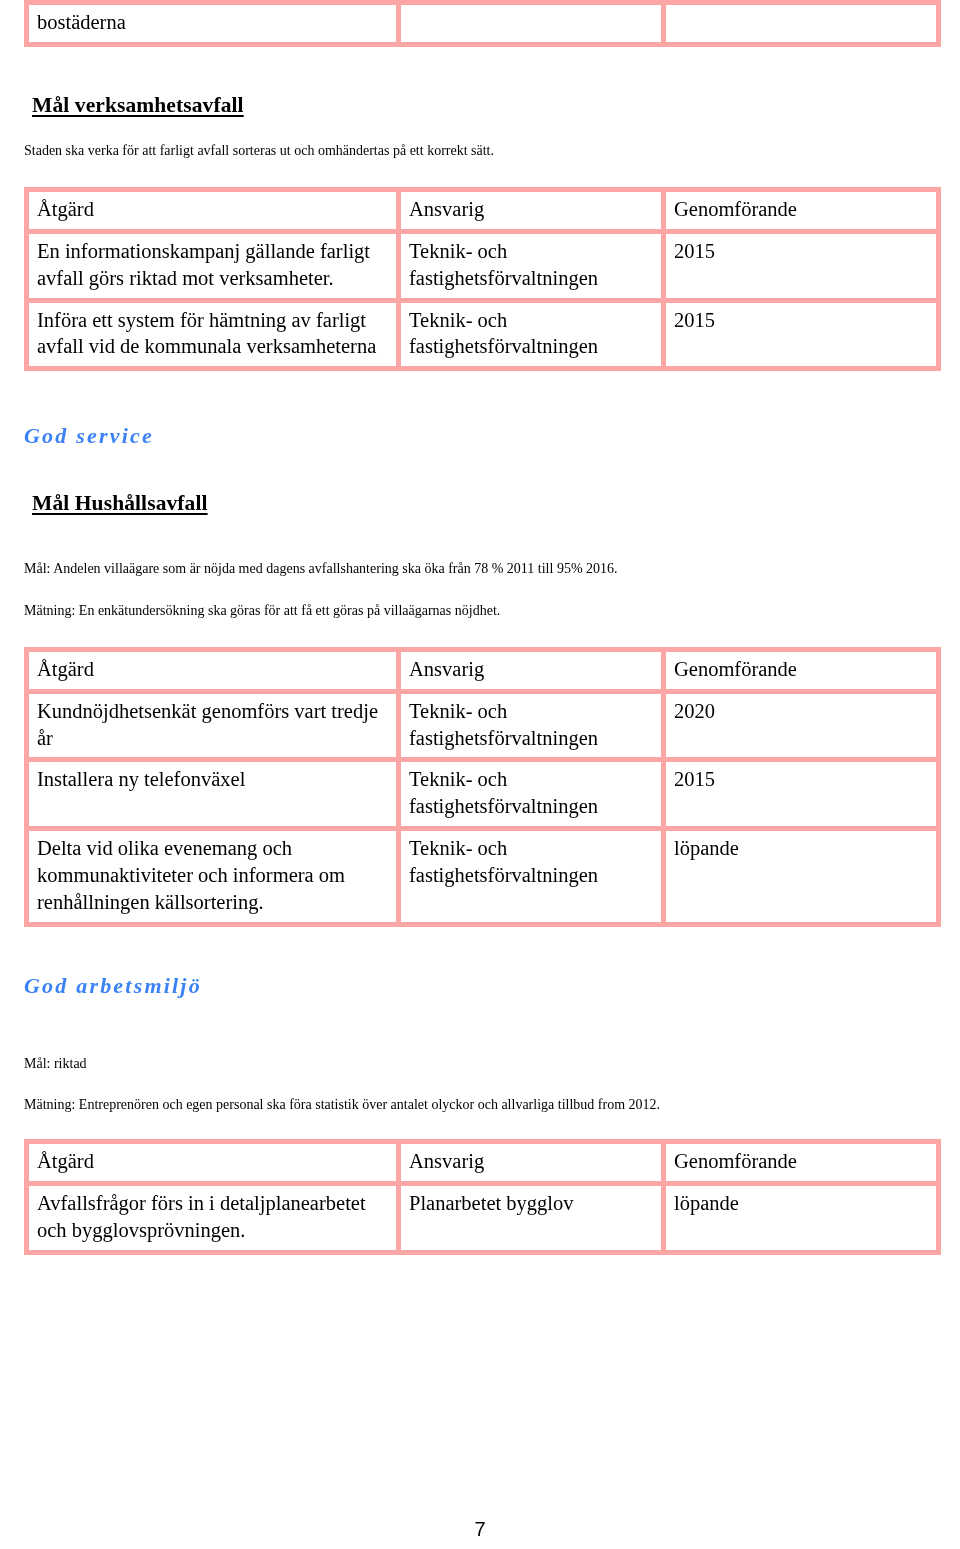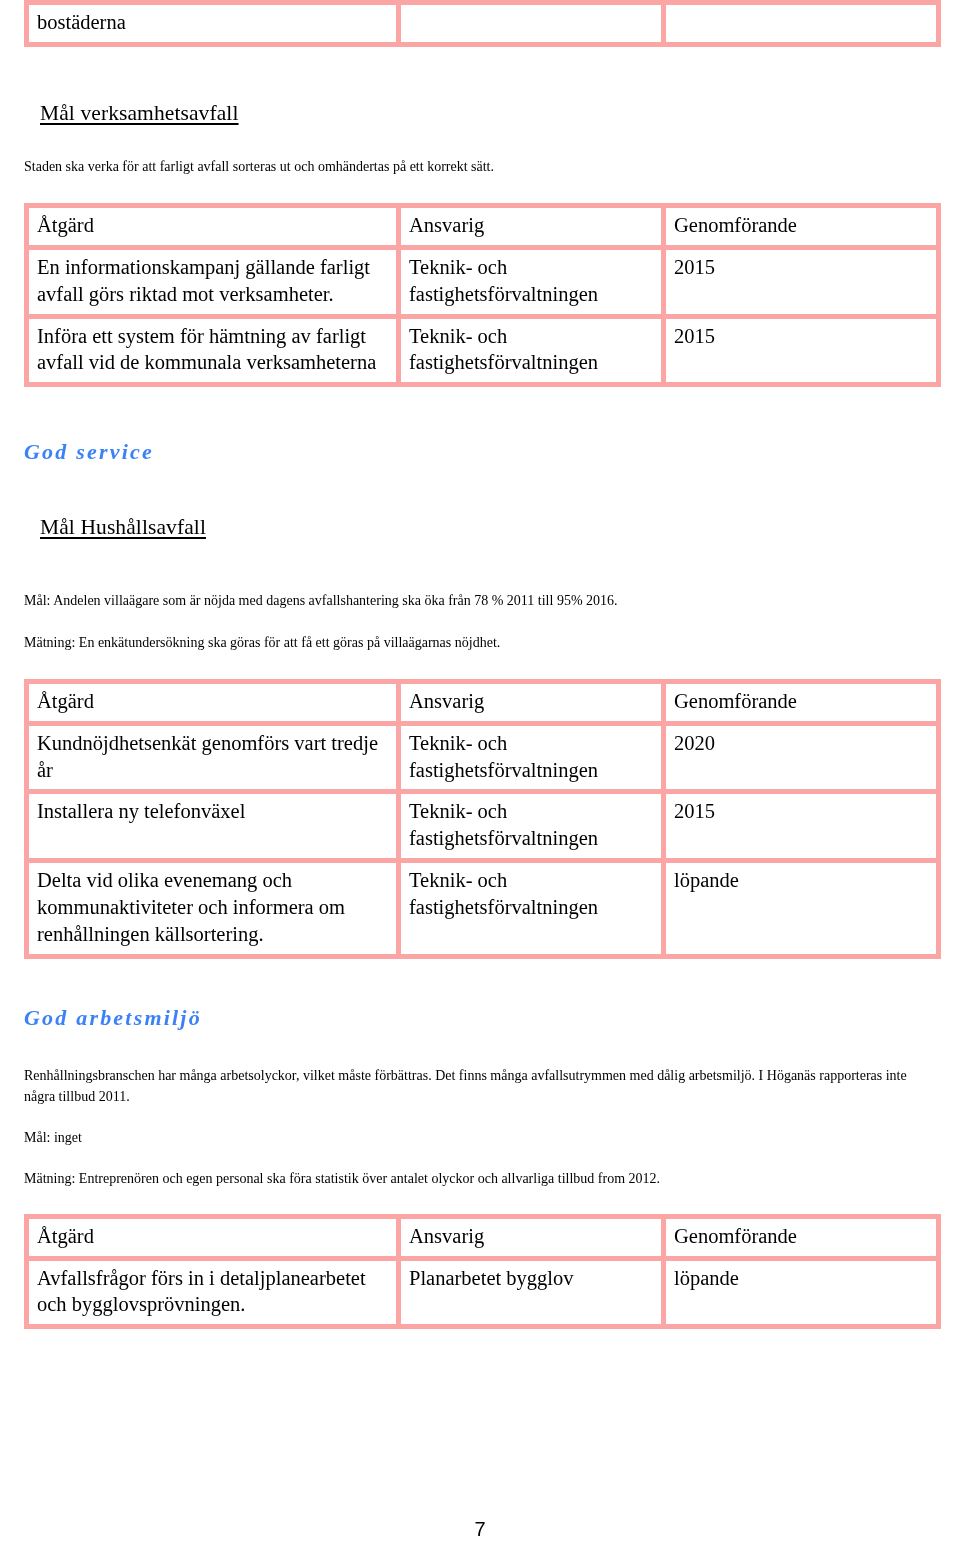--- a/index.html
+++ b/index.html
@@ -42,25 +42,25 @@
   table.doc-table col.c2 { width: 265px; }
   table.doc-table col.c3 { width: 275px; }
 
   td.hdr {
     font-size: 20.5px;
   }
   td.empty { padding-bottom: 6px; }
 
   
   .h-underline {
-    font-weight: normal;
+    font-weight: bold;
     font-size: 21.5px;
     text-decoration: underline;
     text-underline-offset: 3px;
-    margin: 16px;
+    margin: 8px;
     letter-spacing: 0.1px;
   }
   .section-head {
     color: #3b82f6;
     font-style: italic;
     font-size: 22px;
     letter-spacing: 2.2px;
     margin: 0;
     font-family: "Liberation Serif", "DejaVu Serif", serif;
   }
@@ -191,25 +191,24 @@
       </tr>
     </tbody>
   </table>
 
   <div class="sp-46"></div>
 
   <h3 class="section-head">God arbetsmiljö</h3>
 
   <div class="sp-34"></div>
 
-  <p class="body">Renhållningsbranschen har många arbetsolyckor, vilket måste förbättras. Det finns många avfallsutrymmen med dålig arbetsmiljö. I Höganäs rapporteras inte några tillbud 2011.</p>
 
   <div class="sp-20"></div>
 
-  <p class="body"><b>Mål:</b><span> inget</span></p>
+  <p class="body"><b>Mål:</b><span> riktad</span></p>
 
   <div class="sp-20"></div>
 
   <p class="body"><b>Mätning:</b><span> Entreprenören och egen personal ska föra statistik över antalet olyckor och allvarliga tillbud from 2012.</span></p>
 
   <div class="sp-24"></div>
 
   <table class="doc-table">
     <colgroup>
         <col class="c1">

